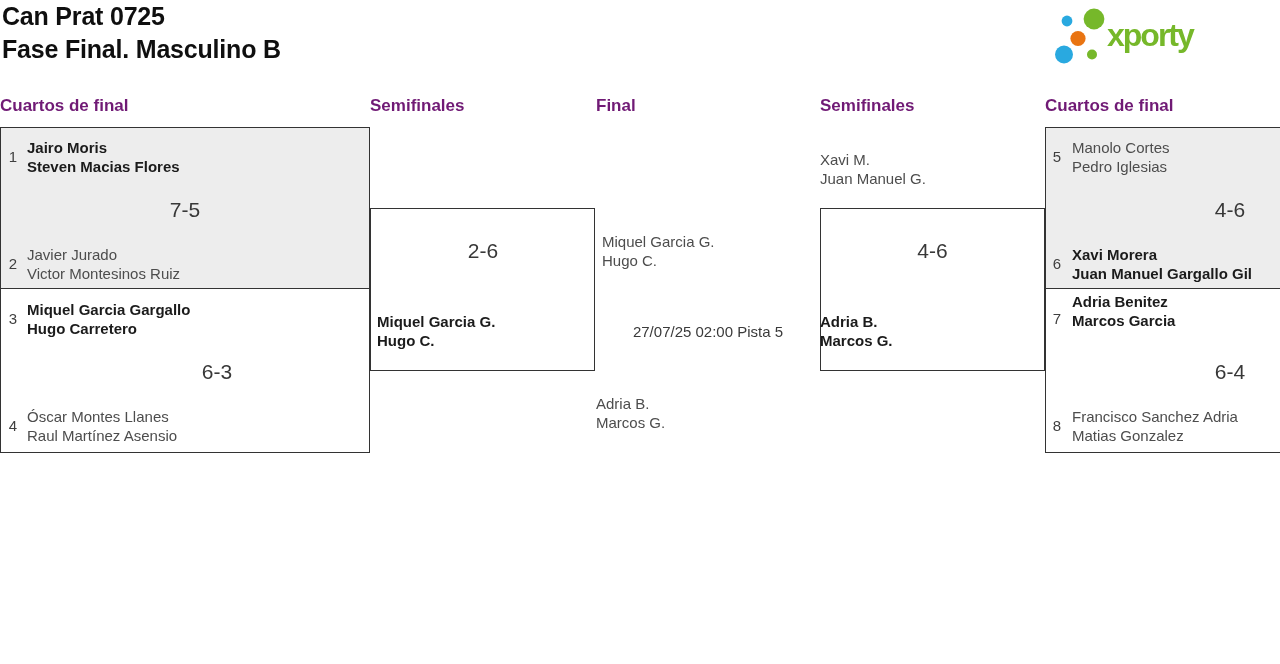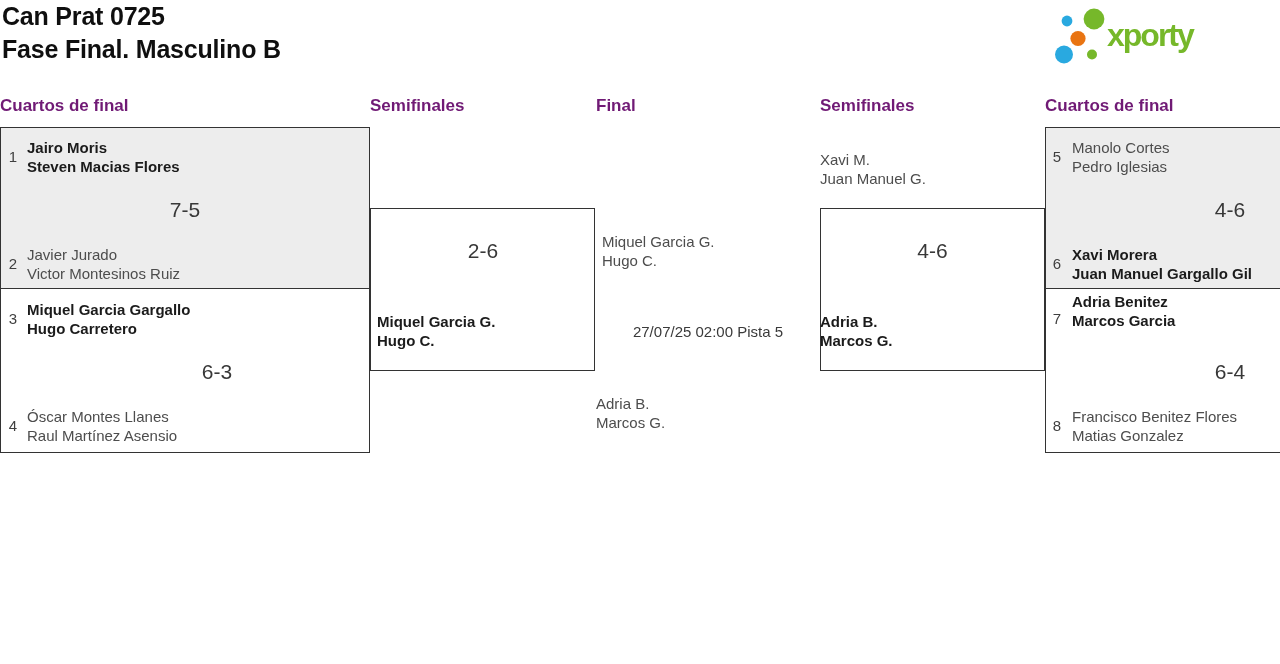--- a/index.html
+++ b/index.html
@@ -123,17 +123,17 @@
   </div>
 
   <div class="seed" style="left:1048px;top:300px;">7</div>
   <div class="team winner" style="left:1072px;top:292px;">
     <div class="line">Adria Benitez</div>
     <div class="line">Marcos Garcia</div>
   </div>
   <div class="score" style="left:1045px;top:363px;width:370px;">6-4</div>
   <div class="seed" style="left:1048px;top:407px;">8</div>
   <div class="team loser" style="left:1072px;top:407px;">
-    <div class="line">Francisco Benitez Flores</div>
+    <div class="line">Francisco Sanchez Adria</div>
     <div class="line">Matias Gonzalez</div>
   </div>
 
 </div>
 
 </body></html>

